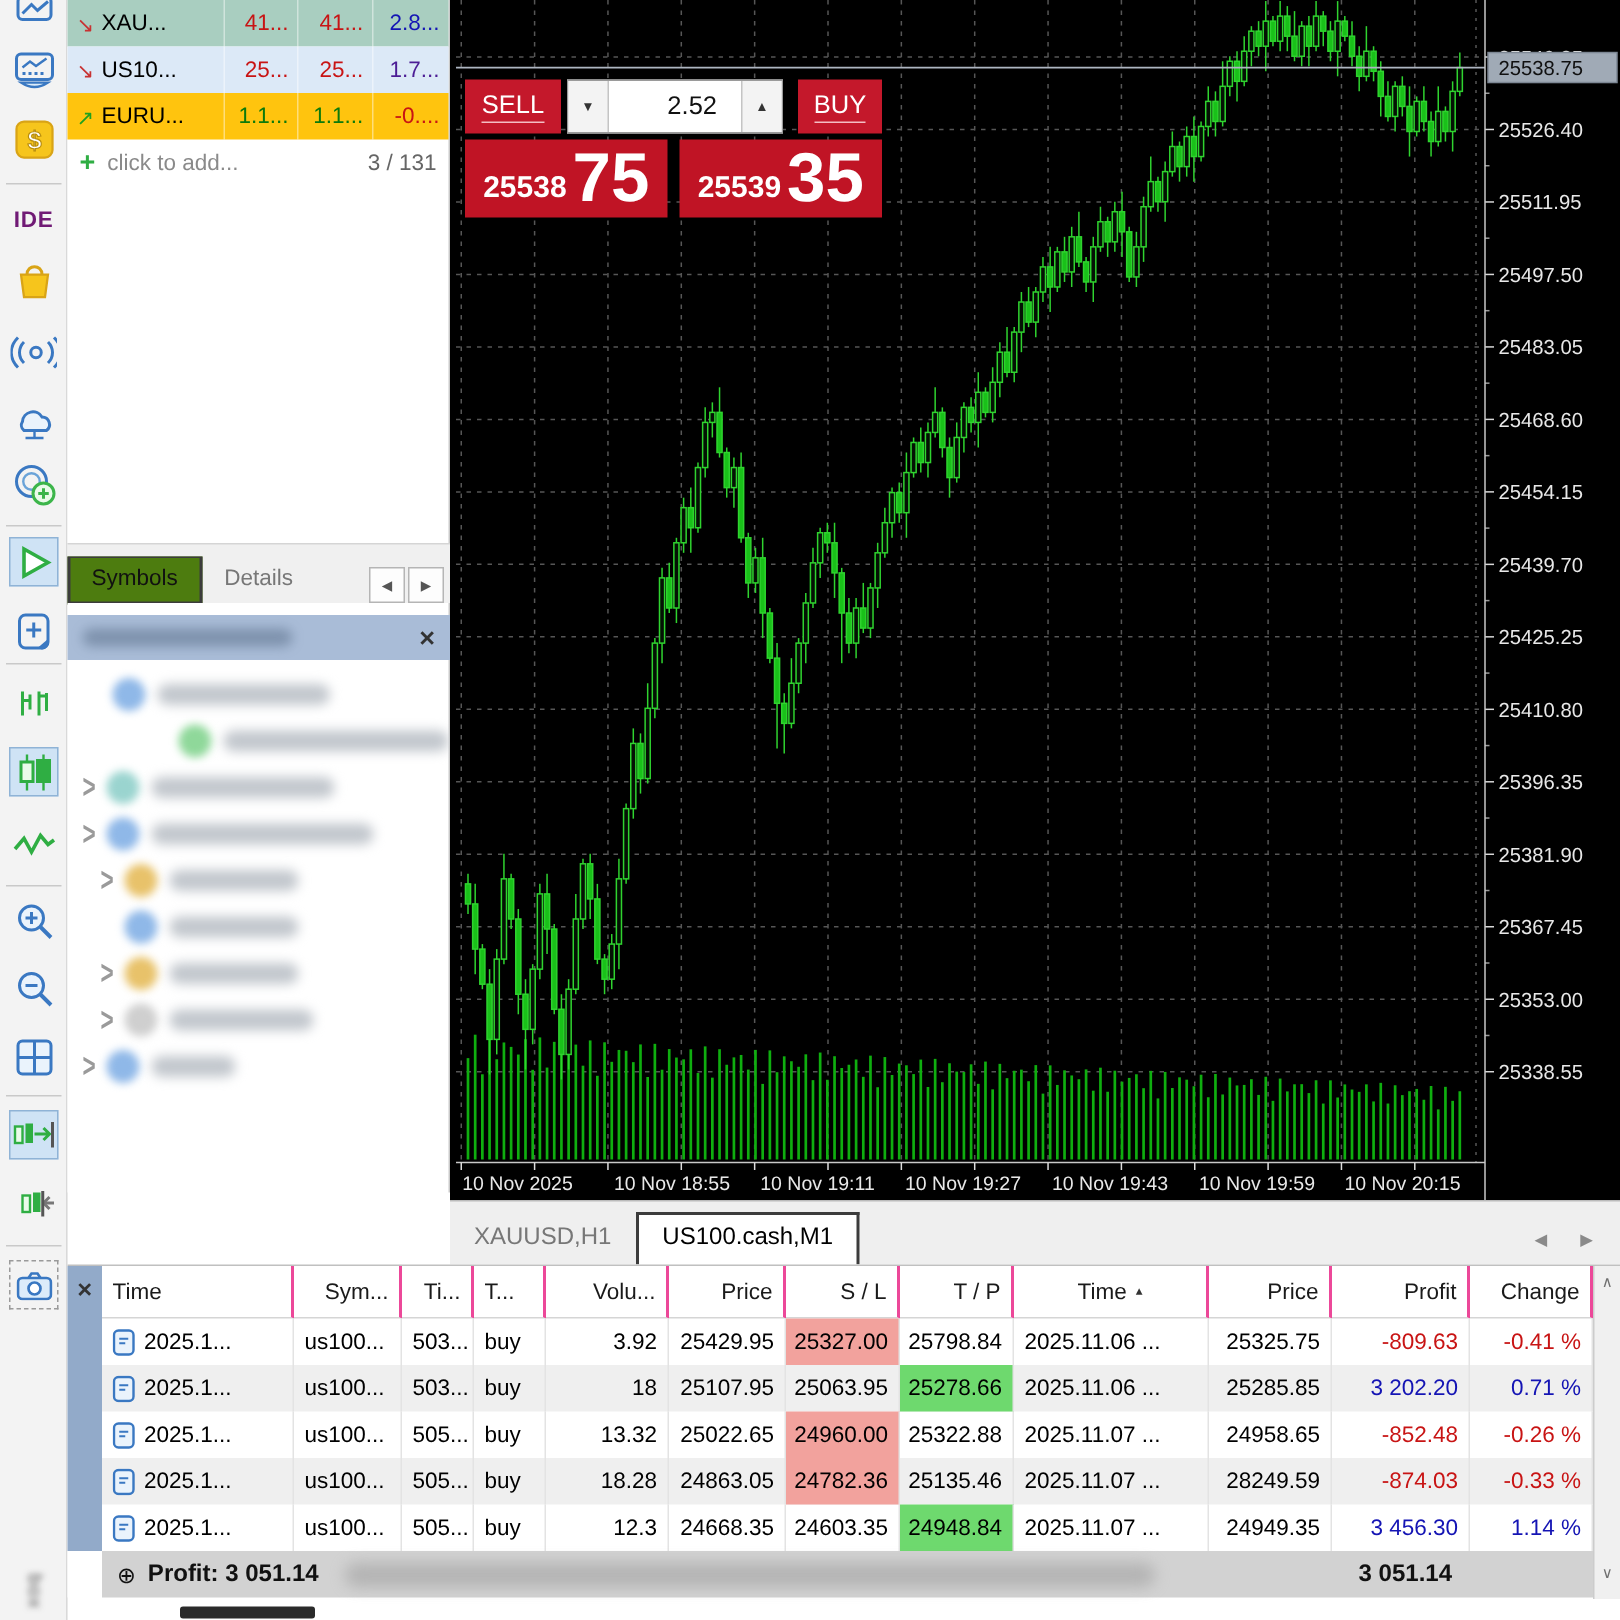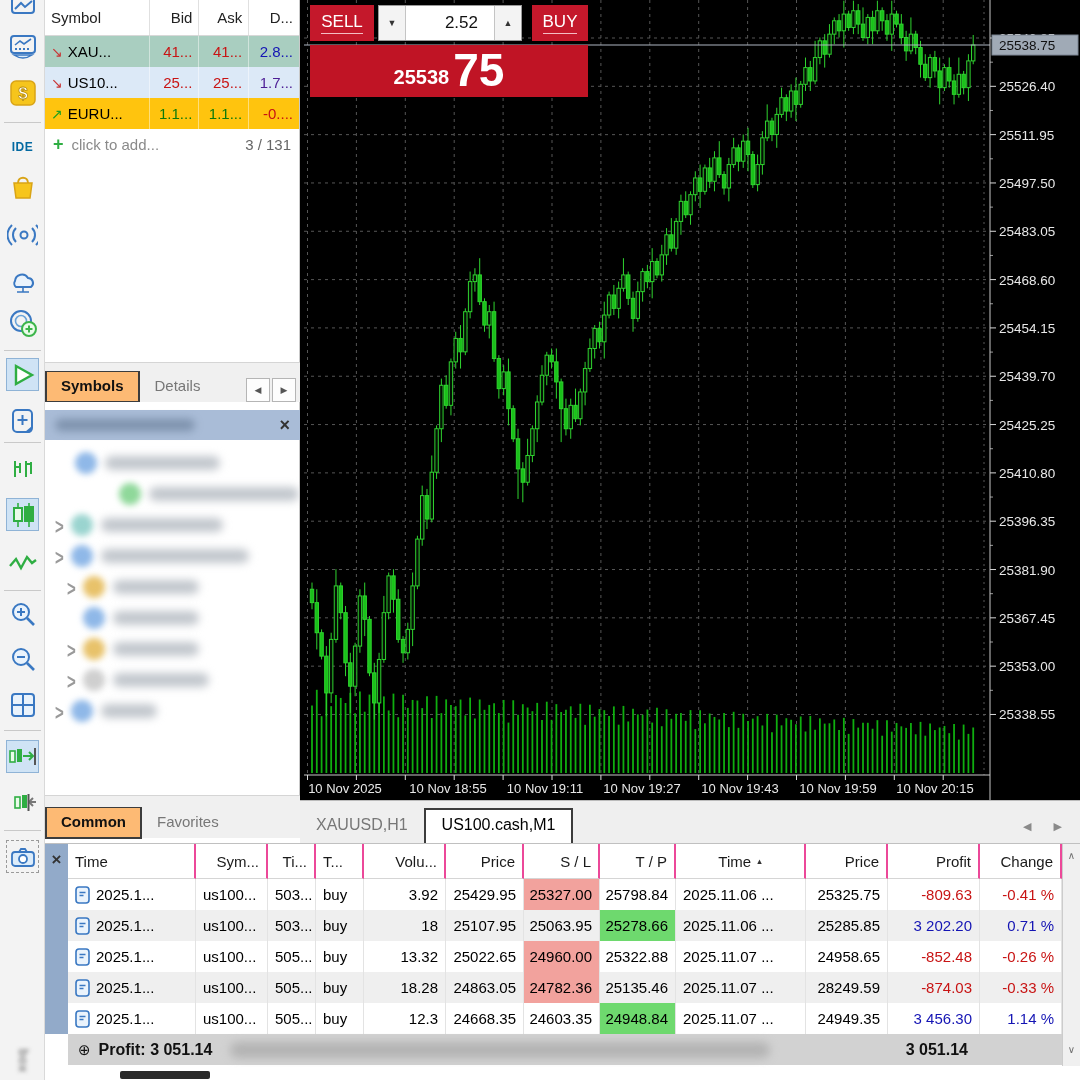--- a/index.html
+++ b/index.html
@@ -7,59 +7,59 @@
     font-family:"Liberation Sans", sans-serif; }
   #stage { position:relative; width:1080px; height:1080px; overflow:hidden; background:#fff; }
   .abs { position:absolute; }
 
   
   #toolbar { left:0; top:0; width:45px; height:1080px; background:#f3f3f3; border-right:1px solid #d9d9d9; }
   .tool { position:absolute; left:6px; width:33px; height:33px; display:flex; align-items:center; justify-content:center; border:1px solid transparent; }
   .tool.sel { background:#cfe3f5; border:1px solid #8fb3d6; }
   .tool svg { display:block; }
   .tdiv { position:absolute; left:4px; width:37px; height:0; border-top:1px solid #c9c9c9; }
-  .ide-txt { color:#0369a1; font-weight:bold; font-size:12px; letter-spacing:0.5px; }
+  .ide-txt { color:#701a75; font-weight:bold; font-size:15px; letter-spacing:0.5px; }
 
   
   #mwatch { left:45px; top:0; width:255px; height:362px; background:#fff; border-right:1px solid #c9c9c9; }
   .mw-head { display:flex; height:36px; border-bottom:1px solid #d8d8d8; align-items:center; font-size:15px; color:#222; }
   .mw-head span { border-right:1px solid #e0e0e0; height:100%; display:flex; align-items:center; padding:0 6px; }
   .mw-row { display:flex; height:31px; align-items:center; font-size:15px; }
   .mw-c { height:100%; display:flex; align-items:center; padding:0 6px; border-right:1px solid rgba(255,255,255,0.45); }
   .mw-sym { width:105px; } .mw-bid,.mw-ask { width:50px; justify-content:flex-end; } .mw-d { width:50px; justify-content:flex-end; }
   .mw-arrow { margin-right:5px; font-size:14px; }
   .mw-add { display:flex; align-items:center; height:31px; font-size:15px; color:#8a8a8a; padding:0 8px; }
   .mw-add .plus { color:#2fae43; font-size:18px; font-weight:bold; margin-right:8px; }
   .mw-add .cnt { margin-left:auto; color:#666; }
 
   
   .ptabs { position:absolute; display:flex; align-items:flex-end; background:#f0f0f0; border-top:1px solid #d5d5d5; }
   .ptab { font-size:15px; padding:5px 14px 7px; color:#777; border:1px solid transparent; }
-  .ptab.on { background:#fdba74; color:#111; border:2px solid #3c3c3c; border-top-width:1px; font-weight:bold; margin-bottom:-1px; }
+  .ptab.on { background:#4d7c0f; color:#111; border:2px solid #3c3c3c; border-top-width:1px; font-weight:normal; margin-bottom:-1px; }
   .navbtns { margin-left:auto; display:flex; gap:2px; padding-right:4px; }
   .navbtn { width:24px; height:24px; border:1px solid #b5b5b5; background:#fdfdfd; color:#555;
     display:flex; align-items:center; justify-content:center; font-size:9px; }
 
   
   #navg { left:45px; top:402px; width:255px; height:393px; background:#fff; border-right:1px solid #c9c9c9; }
   .nav-title { position:absolute; left:0; top:8px; width:255px; height:30px; display:flex; align-items:center; padding:0 10px; }
   .nav-title .pill { filter:blur(4px); background:#5a6f8a; opacity:0.55; height:12px; width:140px; border-radius:6px; }
   .nav-close { margin-left:auto; color:#333; font-size:18px; font-weight:bold; line-height:1; }
   .nav-item { position:absolute; display:flex; align-items:center; height:26px; }
   .chev { color:#9a9a9a; font-weight:bold; font-size:15px; transform:scaleY(1.5); margin-right:6px; width:10px; }
   .nicon { width:22px; height:22px; border-radius:50%; filter:blur(3px); margin-right:8px; }
   .npill { height:14px; border-radius:7px; background:#c2c7cd; filter:blur(4px); }
 
   
   #chartbg { left:300px; top:0; width:780px; height:800px; background:#000; border-left:2px solid #d0d0d0; }
   #chart-svg { position:absolute; left:300px; top:0; }
 
   
   #ocp { left:310px; top:5px; width:278px; height:92px; }
-  .ocp-row1 { display:flex; height:36px; }
+  .ocp-row1 { display:flex; height:36px;margin-top:48px; }
   .ocp-btn { background:#c4182b; color:#fff; font-size:17px; display:flex; align-items:center; justify-content:center; }
   .ocp-btn span { border-bottom:1px solid #f4bdc4; padding-bottom:1px; }
   #sellbtn { width:64px; } #buybtn { width:56px; margin-left:auto; }
   .spinner { display:flex; width:144px; margin-left:4px; border:1px solid #9a9a9a; background:#fff; }
   .spin { width:27px; background:#f3f3f3; border-right:1px solid #c4c4c4; color:#333; font-size:9px;
     display:flex; align-items:center; justify-content:center; }
   .spin.up { border-left:1px solid #c4c4c4; border-right:none; }
   .spin-val { flex:1; font-size:17px; color:#111; display:flex; align-items:center; justify-content:flex-end; padding-right:16px; }
   .ocp-row2 { display:flex; gap:8px; margin-top:4px; height:52px; }
   .bigq { background:#c01425; color:#fff; flex:1; display:flex; align-items:flex-end; justify-content:center; padding:2px 4px 4px; }
@@ -233,26 +233,20 @@
     <div class="tool" style="top:840px;border:1.5px dashed #9a9a9a">
       <svg width="24" height="20">
           <rect x="1" y="5" width="22" height="14" rx="3" fill="#dcecfa" stroke="#3a78c2" stroke-width="1.8"></rect>
           <path d="M8 5l2-3h4l2 3" fill="none" stroke="#3a78c2" stroke-width="1.8"></path>
           <circle cx="12" cy="12" r="4" fill="#fff" stroke="#3a78c2" stroke-width="1.8"></circle>
         </svg>
     </div>
   </div>
 
   <div id="mwatch" class="abs">
-    <div class="mw-head">
-      <span style="width:105px">Symbol</span>
-      <span style="width:50px;justify-content:flex-end">Bid</span>
-      <span style="width:50px;justify-content:flex-end">Ask</span>
-      <span style="width:50px;justify-content:flex-end;border-right:none">D...</span>
-    </div>
     <div id="mw-body">
         <div class="mw-row" style="background: rgb(169, 206, 192);">
           <span class="mw-c mw-sym"><span class="mw-arrow" style="color:#c83232">↘</span>XAU...</span>
           <span class="mw-c mw-bid" style="color:#c81414">41...</span>
           <span class="mw-c mw-ask" style="color:#c81414">41...</span>
           <span class="mw-c mw-d" style="color:#1414b4;border-right:none">2.8...</span>
         </div>
         <div class="mw-row" style="background: rgb(220, 233, 247);">
           <span class="mw-c mw-sym"><span class="mw-arrow" style="color:#c83232">↘</span>US10...</span>
           <span class="mw-c mw-bid" style="color:#c81414">25...</span>
@@ -327,24 +321,20 @@
           <span class="chev">&gt;</span>
           <span class="nicon" style="background:#cfcfcf"></span>
           <span class="npill" style="width:96px"></span>
         </div>
         <div class="nav-item" style="top: 296px; left: 10px;">
           <span class="chev">&gt;</span>
           <span class="nicon" style="background:#8fb8e8"></span>
           <span class="npill" style="width:56px"></span>
         </div>
       </div>
-  </div>
-  <div class="ptabs abs" style="left:45px;top:795px;width:255px;height:43px">
-    <div class="ptab on">Common</div>
-    <div class="ptab">Favorites</div>
   </div>
 
   <div id="chartbg" class="abs"></div>
   <svg id="chart-svg" width="780" height="800" viewBox="300 0 780 800">
       <rect x="300" y="0" width="780" height="800" fill="#000"></rect>
       <g></g>
       <line x1="307.5" y1="0" x2="307.5" y2="775" stroke="#565656" stroke-width="1" stroke-dasharray="3,4"></line>
       <line x1="356.4" y1="0" x2="356.4" y2="775" stroke="#565656" stroke-width="1" stroke-dasharray="3,4"></line>
       <line x1="405.29999999999995" y1="0" x2="405.29999999999995" y2="775" stroke="#565656" stroke-width="1" stroke-dasharray="3,4"></line>
       <line x1="454.19999999999993" y1="0" x2="454.19999999999993" y2="775" stroke="#565656" stroke-width="1" stroke-dasharray="3,4"></line>
@@ -879,20 +869,24 @@
       </div>
       <div class="ocp-btn" id="buybtn">
           <span>BUY</span>
         </div>
     </div>
     <div class="ocp-row2">
       <div class="bigq">
         <span class="base">25538</span>
         <span class="big">75</span>
       </div>
+      <div class="bigq">
+        <span class="base">25539</span>
+        <span class="big">35</span>
+      </div>
     </div>
   </div>
 
   <div id="ctabs" class="abs">
     <div class="ctab">XAUUSD,H1</div>
     <div class="ctab on">US100.cash,M1</div>
     <div class="ctab-arrows">
       <span>◀</span>
       <span>▶</span>
     </div>

